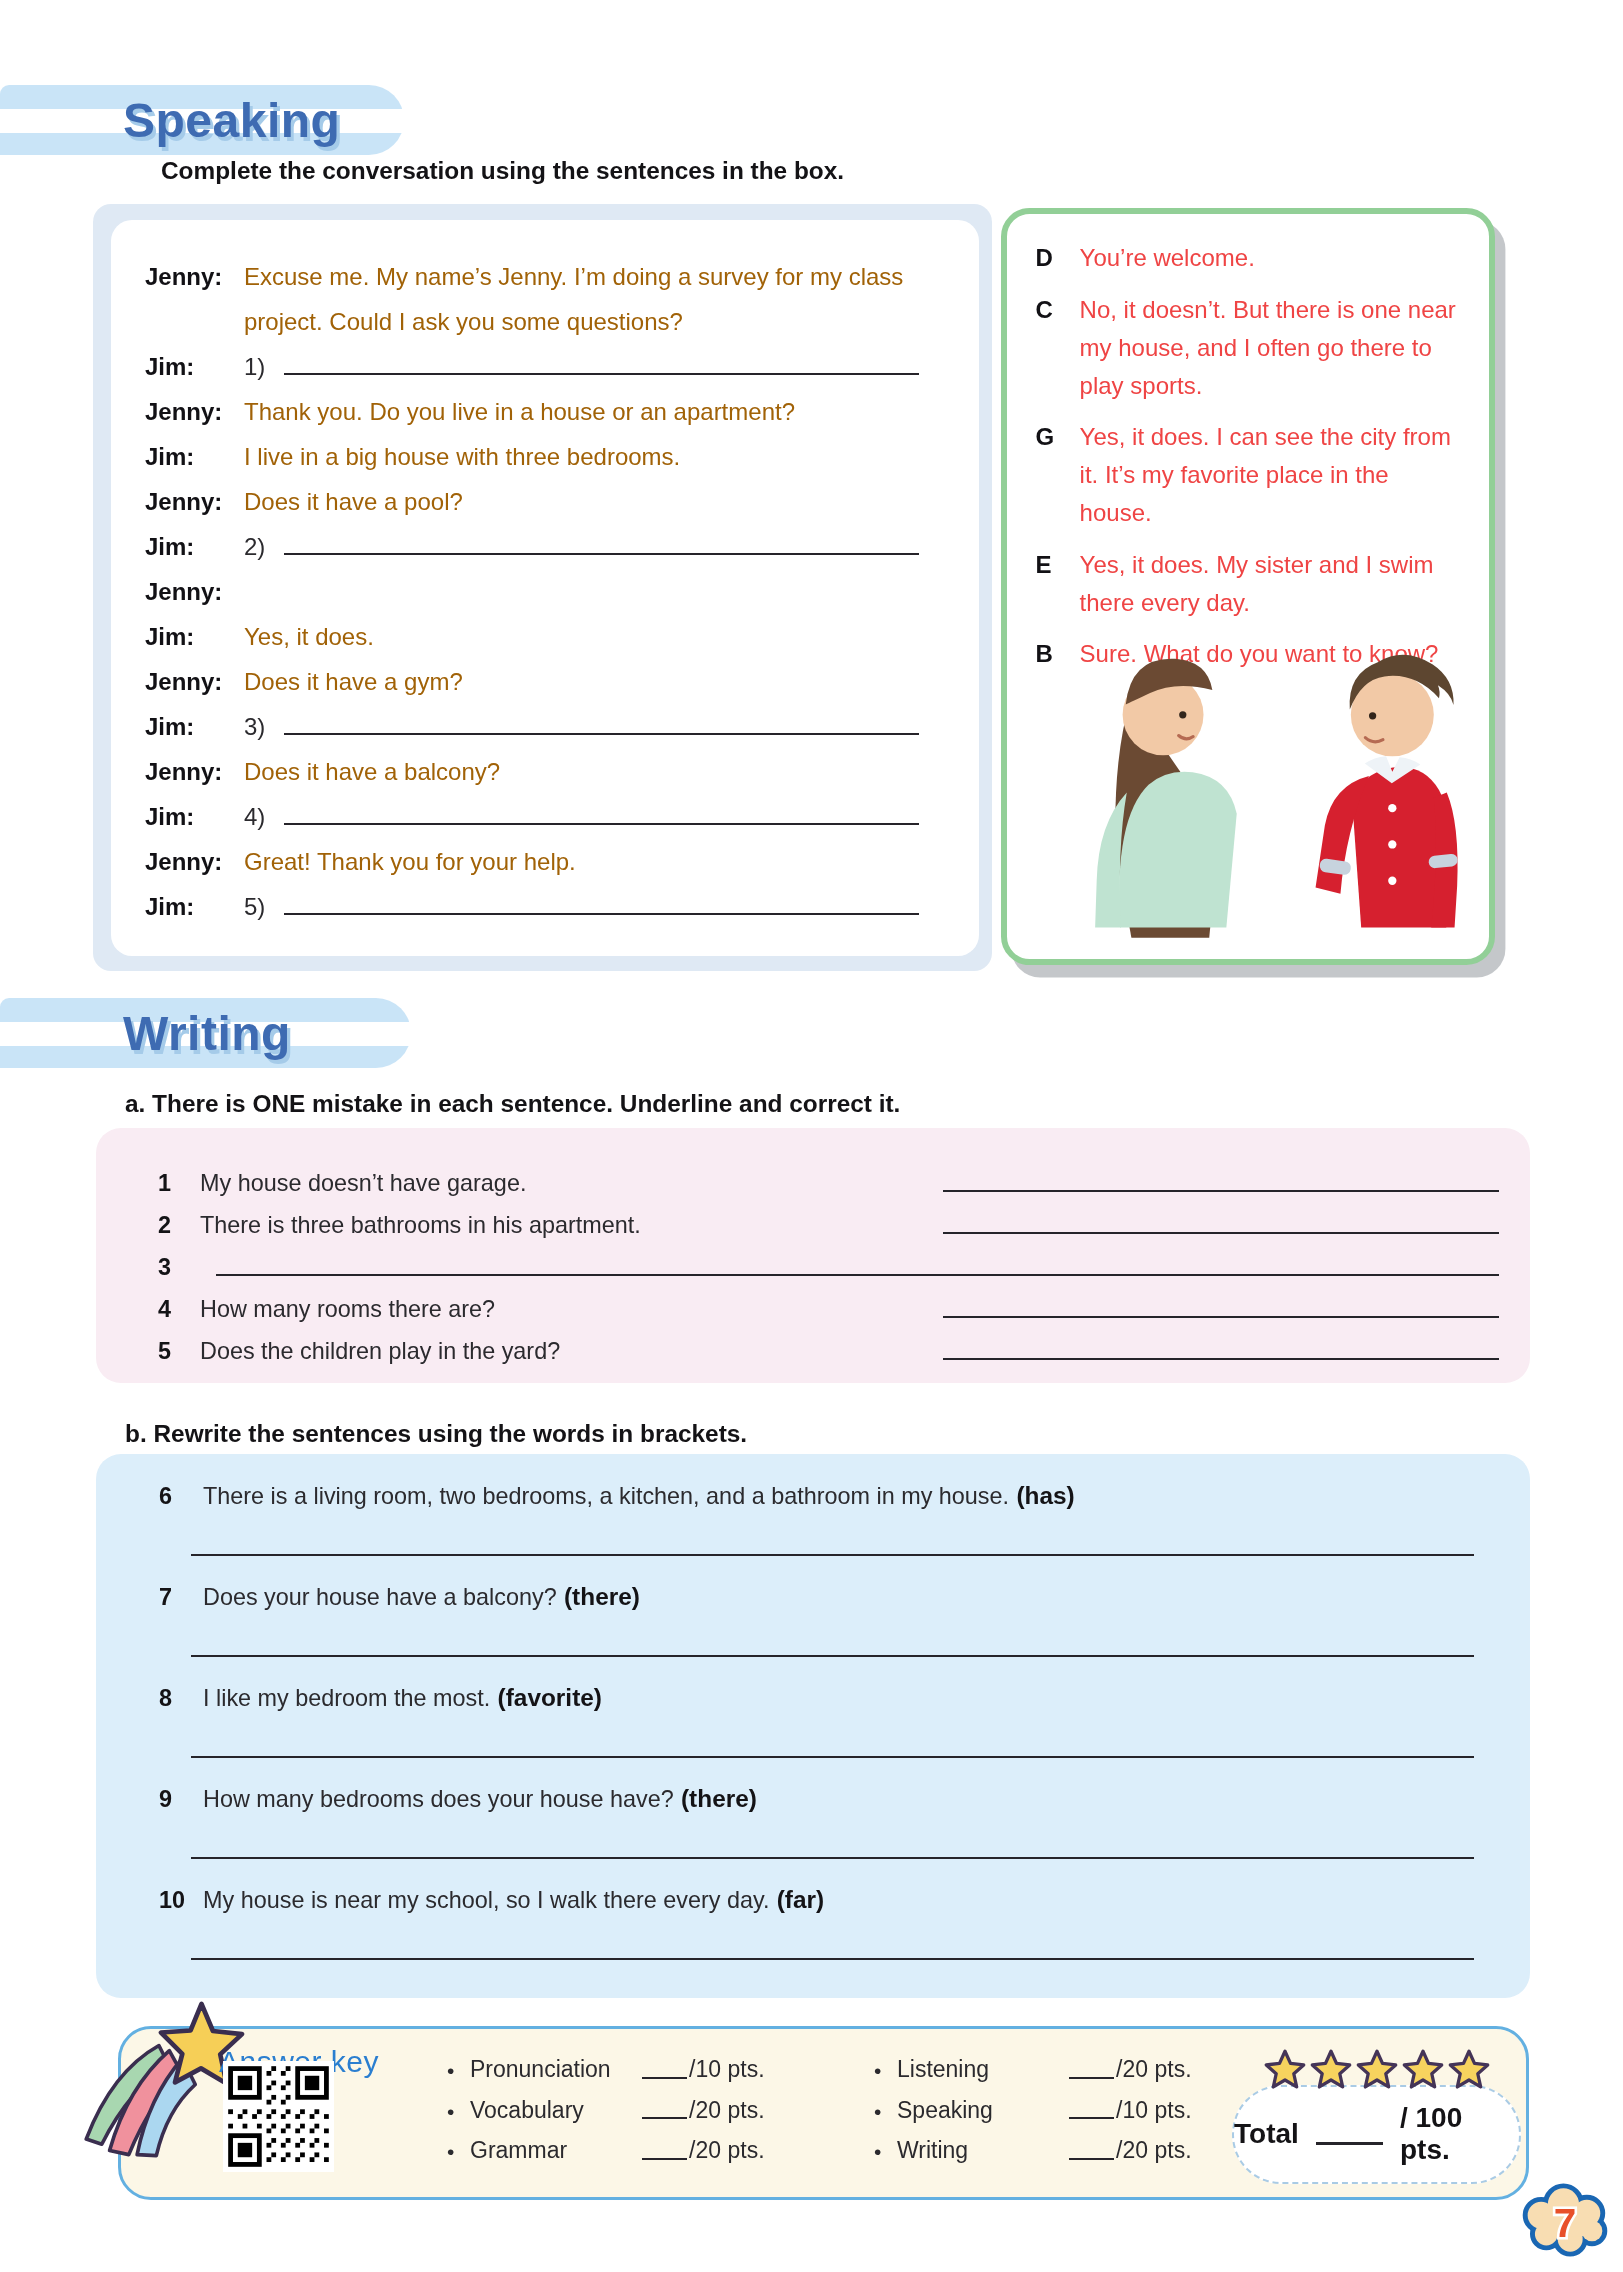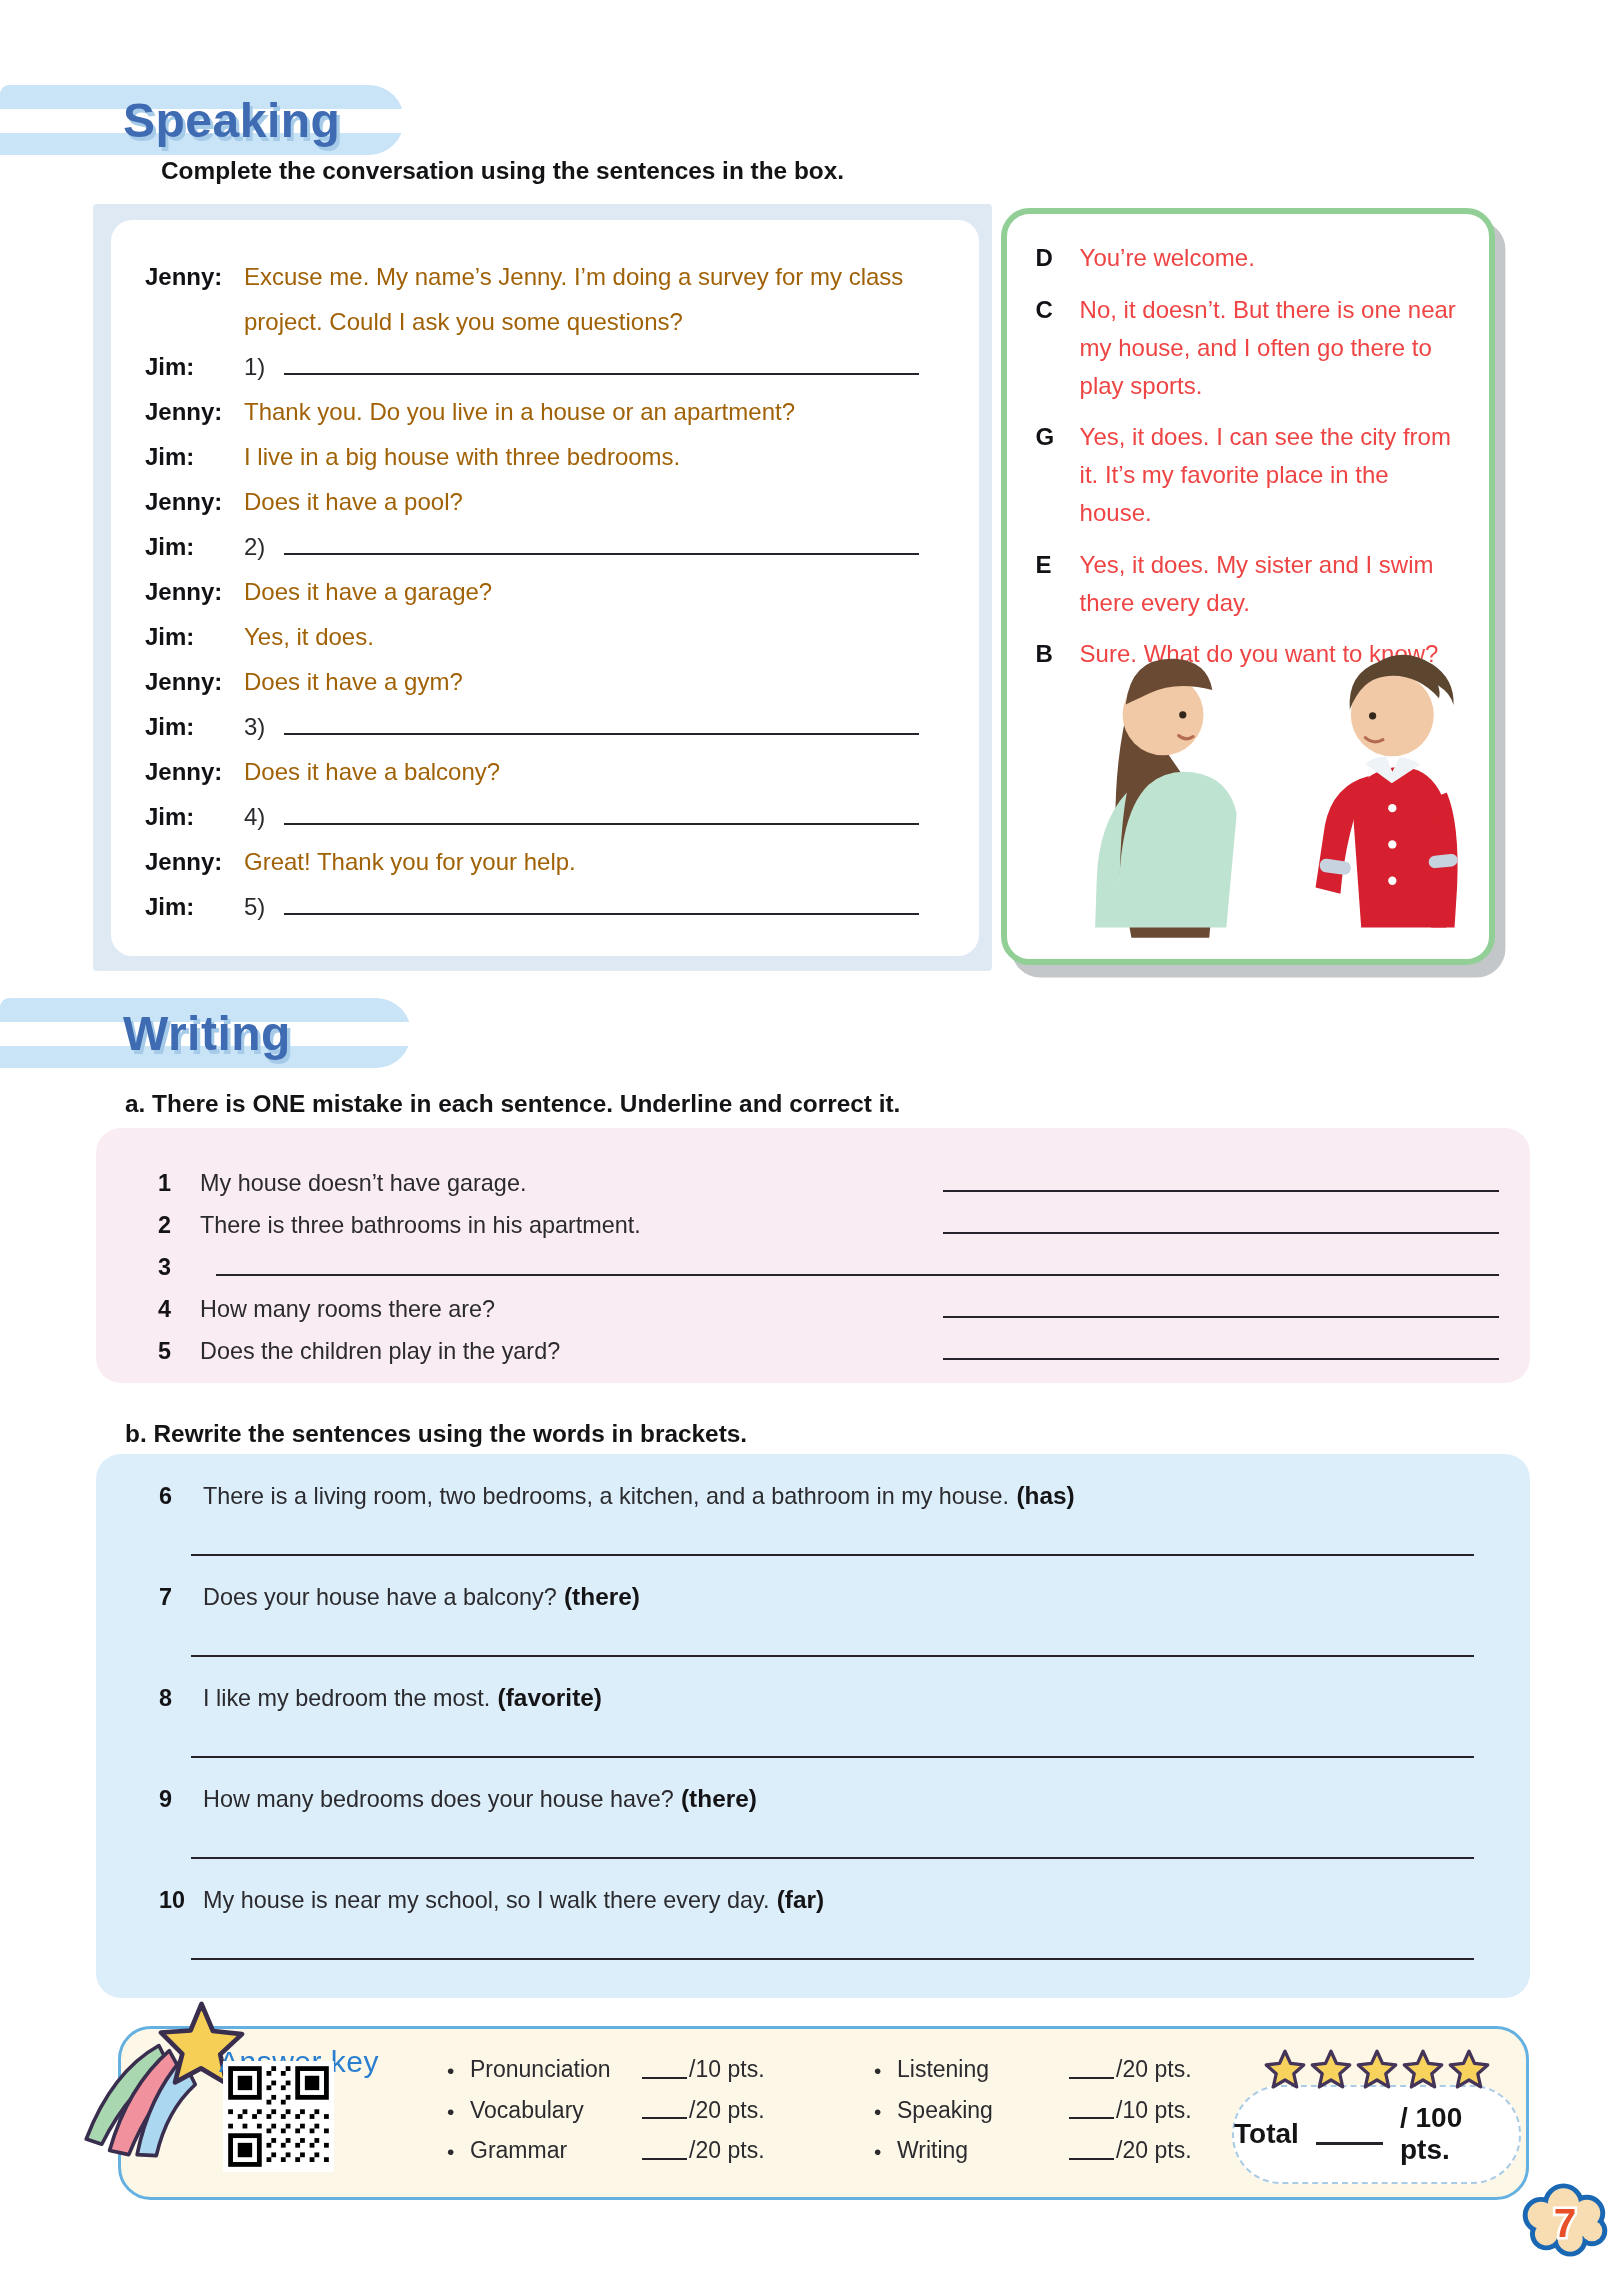--- a/index.html
+++ b/index.html
@@ -13,21 +13,21 @@
     border-radius:9.3px 36px 36px 0; display:flex; align-items:center; }
   .banner .t { margin-left:123px; font-size:48px; font-weight:800; letter-spacing:0.5px;
     color:#3e6bb2; text-shadow:3.1px 3.6px 0 #a5cbe9; }
   .banner.speaking { top:85px; width:404px; }
   .banner.writing  { top:998px; width:411px; }
 
   .instr { position:absolute; left:125px; font-size:24.4px; font-weight:700; color:#141316; }
 
   
   .speak-wrap { position:absolute; top:204px; left:93px; width:899px; height:767px;
-    background:#dfe9f4; border-radius:4px; }
+    background:#dfe9f4; border-radius:18px; }
   .convo { position:absolute; top:15.6px; left:18px; width:868px; height:736px;
     background:#ffffff; border-radius:21px; padding:34px 46px 26px 34px; }
   .d-row { display:flex; align-items:flex-start; font-size:24px; line-height:45px; }
   .d-row .spk { flex:0 0 99px; font-weight:700; color:#121115; }
   .d-row .txt { flex:1; color:#a16207; }
   .d-row .num { flex:0 0 40px; color:#2b2a2e; }
   .d-row .blank { flex:1; height:31px; border-bottom:2.6px solid #26242a; margin-right:14.5px; }
 
   
   .green-box { position:absolute; top:208px; left:1001px; width:494px; height:757px;
@@ -111,21 +111,20 @@
           <span class="spk">Jenny:</span>
           <span class="txt">Does it have a pool?</span>
         </div>
       <div class="d-row">
           <span class="spk">Jim:</span>
           <span class="num">2)</span>
           <span class="blank"></span>
         </div>
       <div class="d-row">
           <span class="spk">Jenny:</span>
-          <span class="txt">Does it have a garage?</span>
         </div>
       <div class="d-row">
           <span class="spk">Jim:</span>
           <span class="txt">Yes, it does.</span>
         </div>
       <div class="d-row">
           <span class="spk">Jenny:</span>
           <span class="txt">Does it have a gym?</span>
         </div>
       <div class="d-row">

